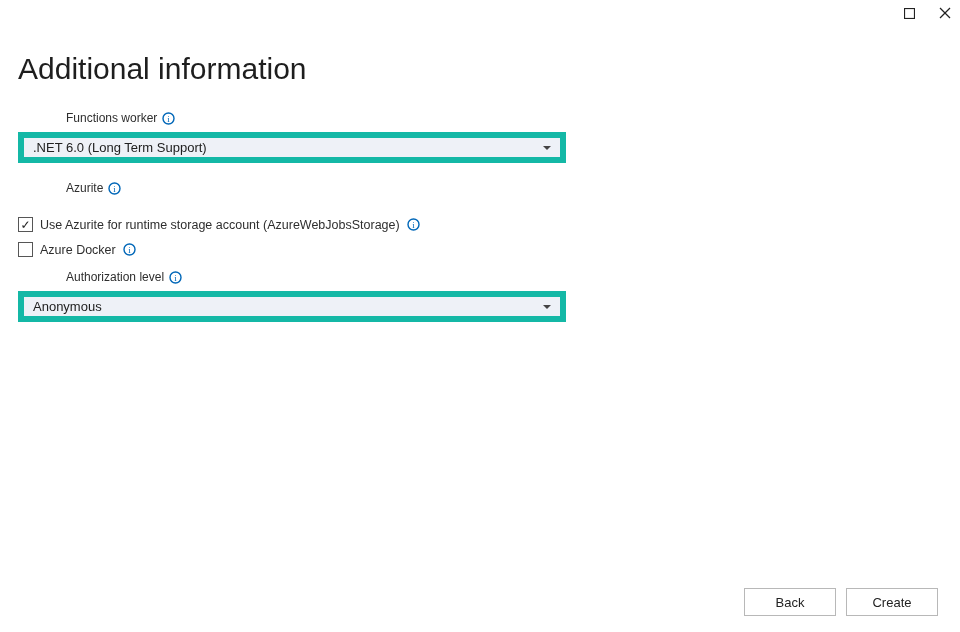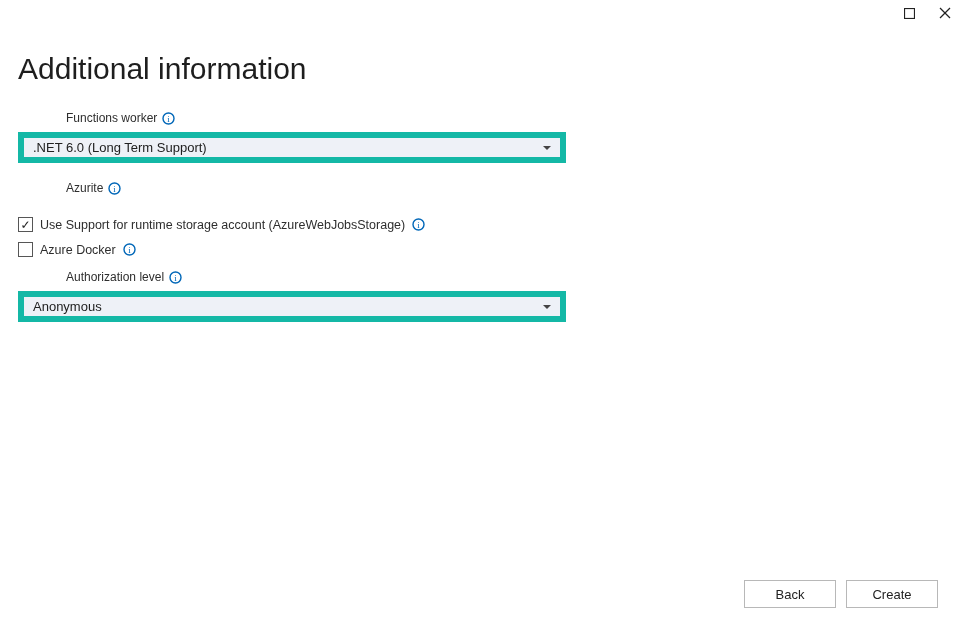--- a/index.html
+++ b/index.html
@@ -118,21 +118,21 @@
       cursor: pointer;
     }
     .checkbox-box.checked::after {
       content: "✓";
       font-size: 12px;
       color: #222;
       line-height: 1;
     }
     .footer {
       position: absolute;
-      bottom: 24px;
+      bottom: 16px;
       right: 22px;
       display: flex;
       gap: 10px;
     }
     .btn {
       min-width: 92px;
       height: 28px;
       border: 1px solid #b8b8b8;
       background: #fff;
       font-size: 13px;
@@ -187,21 +187,21 @@
         <svg width="13" height="13" viewBox="0 0 13 13">
             <circle cx="6.5" cy="6.5" r="5.5"></circle>
             <text x="6.5" y="9.5" text-anchor="middle">i</text>
           </svg>
       </span>
     </div>
   </div>
 
   <div class="checkbox-row">
     <span class="checkbox-box checked"></span>
-    <span>Use Support for runtime storage account (AzureWebJobsStorage)</span>
+    <span>Use Azurite for runtime storage account (AzureWebJobsStorage)</span>
     <span class="info-badge">
       <svg width="13" height="13" viewBox="0 0 13 13">
           <circle cx="6.5" cy="6.5" r="5.5"></circle>
           <text x="6.5" y="9.5" text-anchor="middle">i</text>
         </svg>
     </span>
   </div>
 
   <div class="checkbox-row">
     <span class="checkbox-box"></span>

